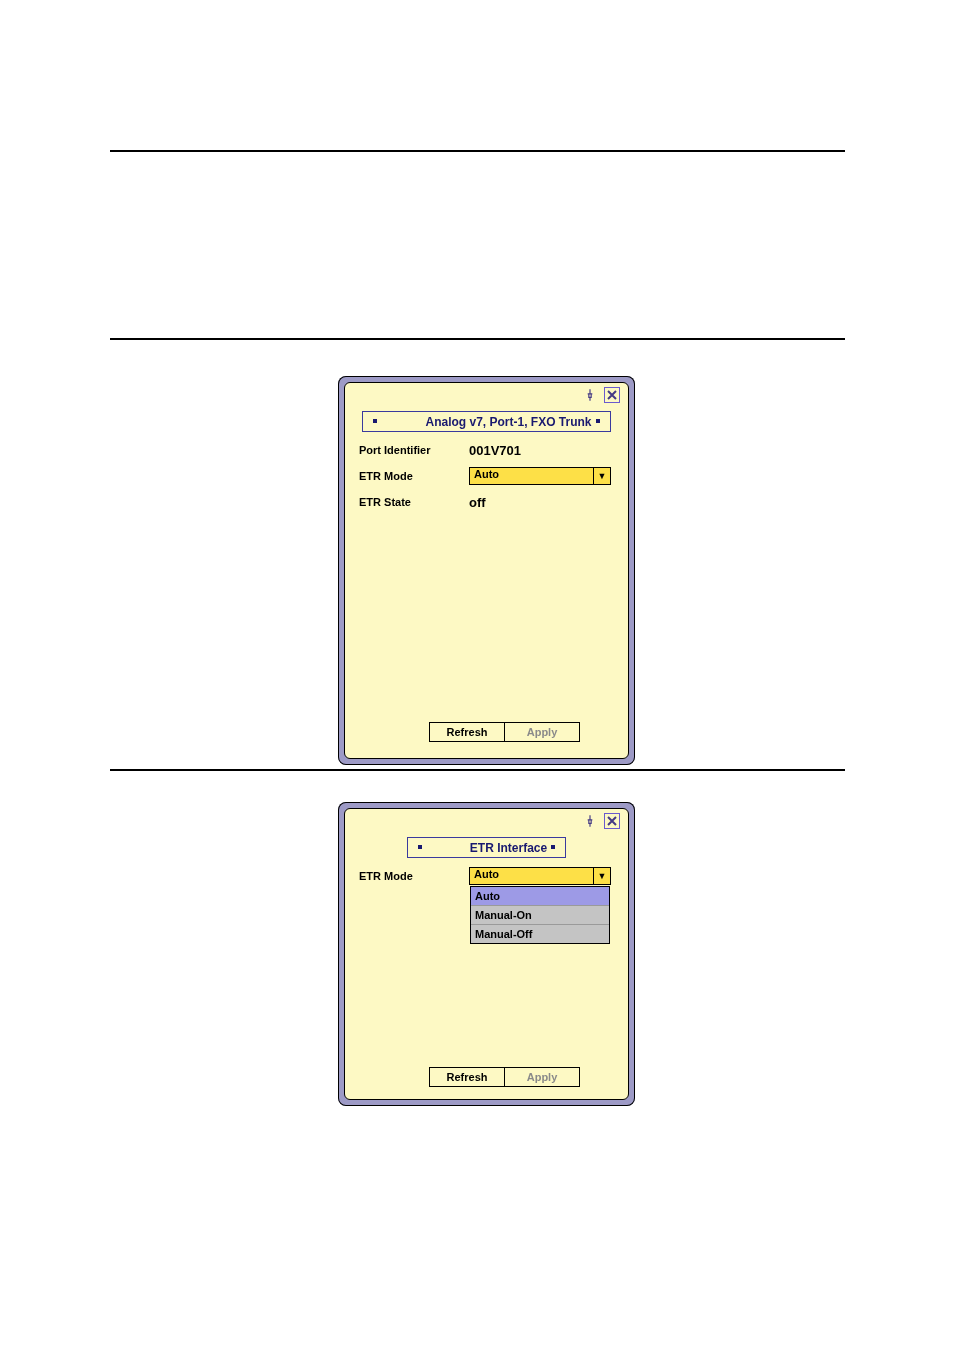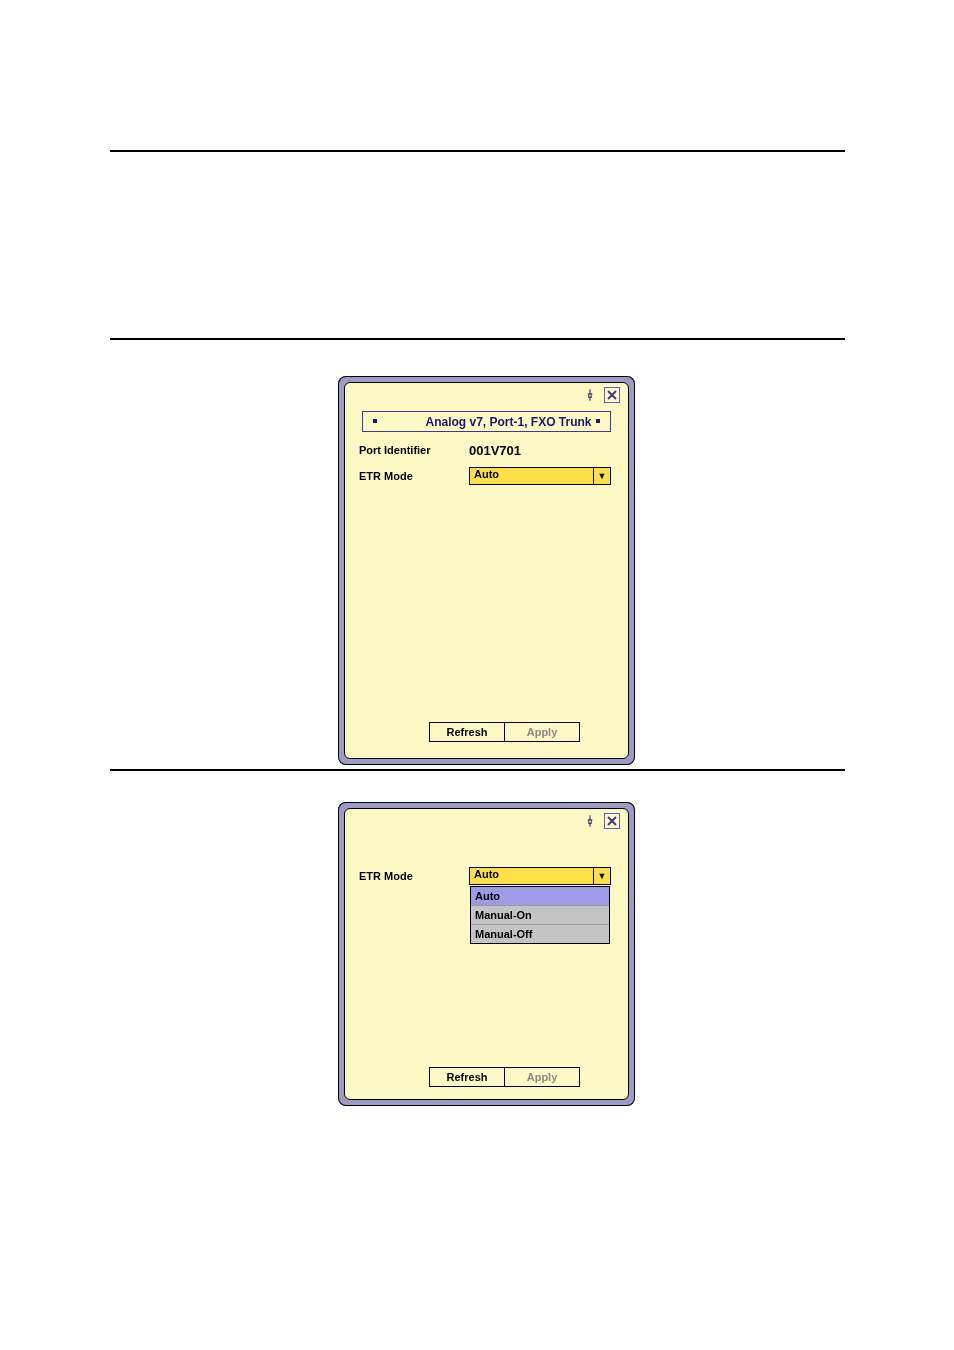--- a/index.html
+++ b/index.html
@@ -266,20 +266,24 @@
           <span class="lbl">Port Identifier</span>
           <span class="val">001V701</span>
         </div>
         <div class="row">
           <span class="lbl">ETR Mode</span>
           <span class="dropdown">
             <span class="dd-text">Auto</span>
             <span class="dd-arrow">▼</span>
           </span>
         </div>
+        <div class="row">
+          <span class="lbl">ETR State</span>
+          <span class="val">off</span>
+        </div>
       </div>
 
       <div class="footer">
         <span class="btn enabled">Refresh</span>
         <span class="btn disabled">Apply</span>
       </div>
 
     </div>
   </div>
 
@@ -292,20 +296,25 @@
             <path d="M12 2 L12 10 M8 10 L16 10 M10 10 L10 16 L14 16 L14 10 M12 16 L12 22"></path>
           </svg>
         </span>
         <span class="icon-btn close">
           <svg width="12" height="12" viewBox="0 0 12 12">
               <path d="M2 2 L10 10 M10 2 L2 10" stroke="#443a84" stroke-width="2"></path>
             </svg>
         </span>
       </div>
 
+      <div class="title-wrap">
+        <span class="title-box">
+          <span class="dot"></span><span class="title-text">ETR Interface</span><span class="dot"></span>
+        </span>
+      </div>
 
       <div class="bodyarea">
         <div class="row">
           <span class="lbl">ETR Mode</span>
           <span class="dropdown">
             <span class="dd-text">Auto</span>
             <span class="dd-arrow">▼</span>
 
             <span class="dd-list">
               <span class="dd-item highlight">Auto</span>

